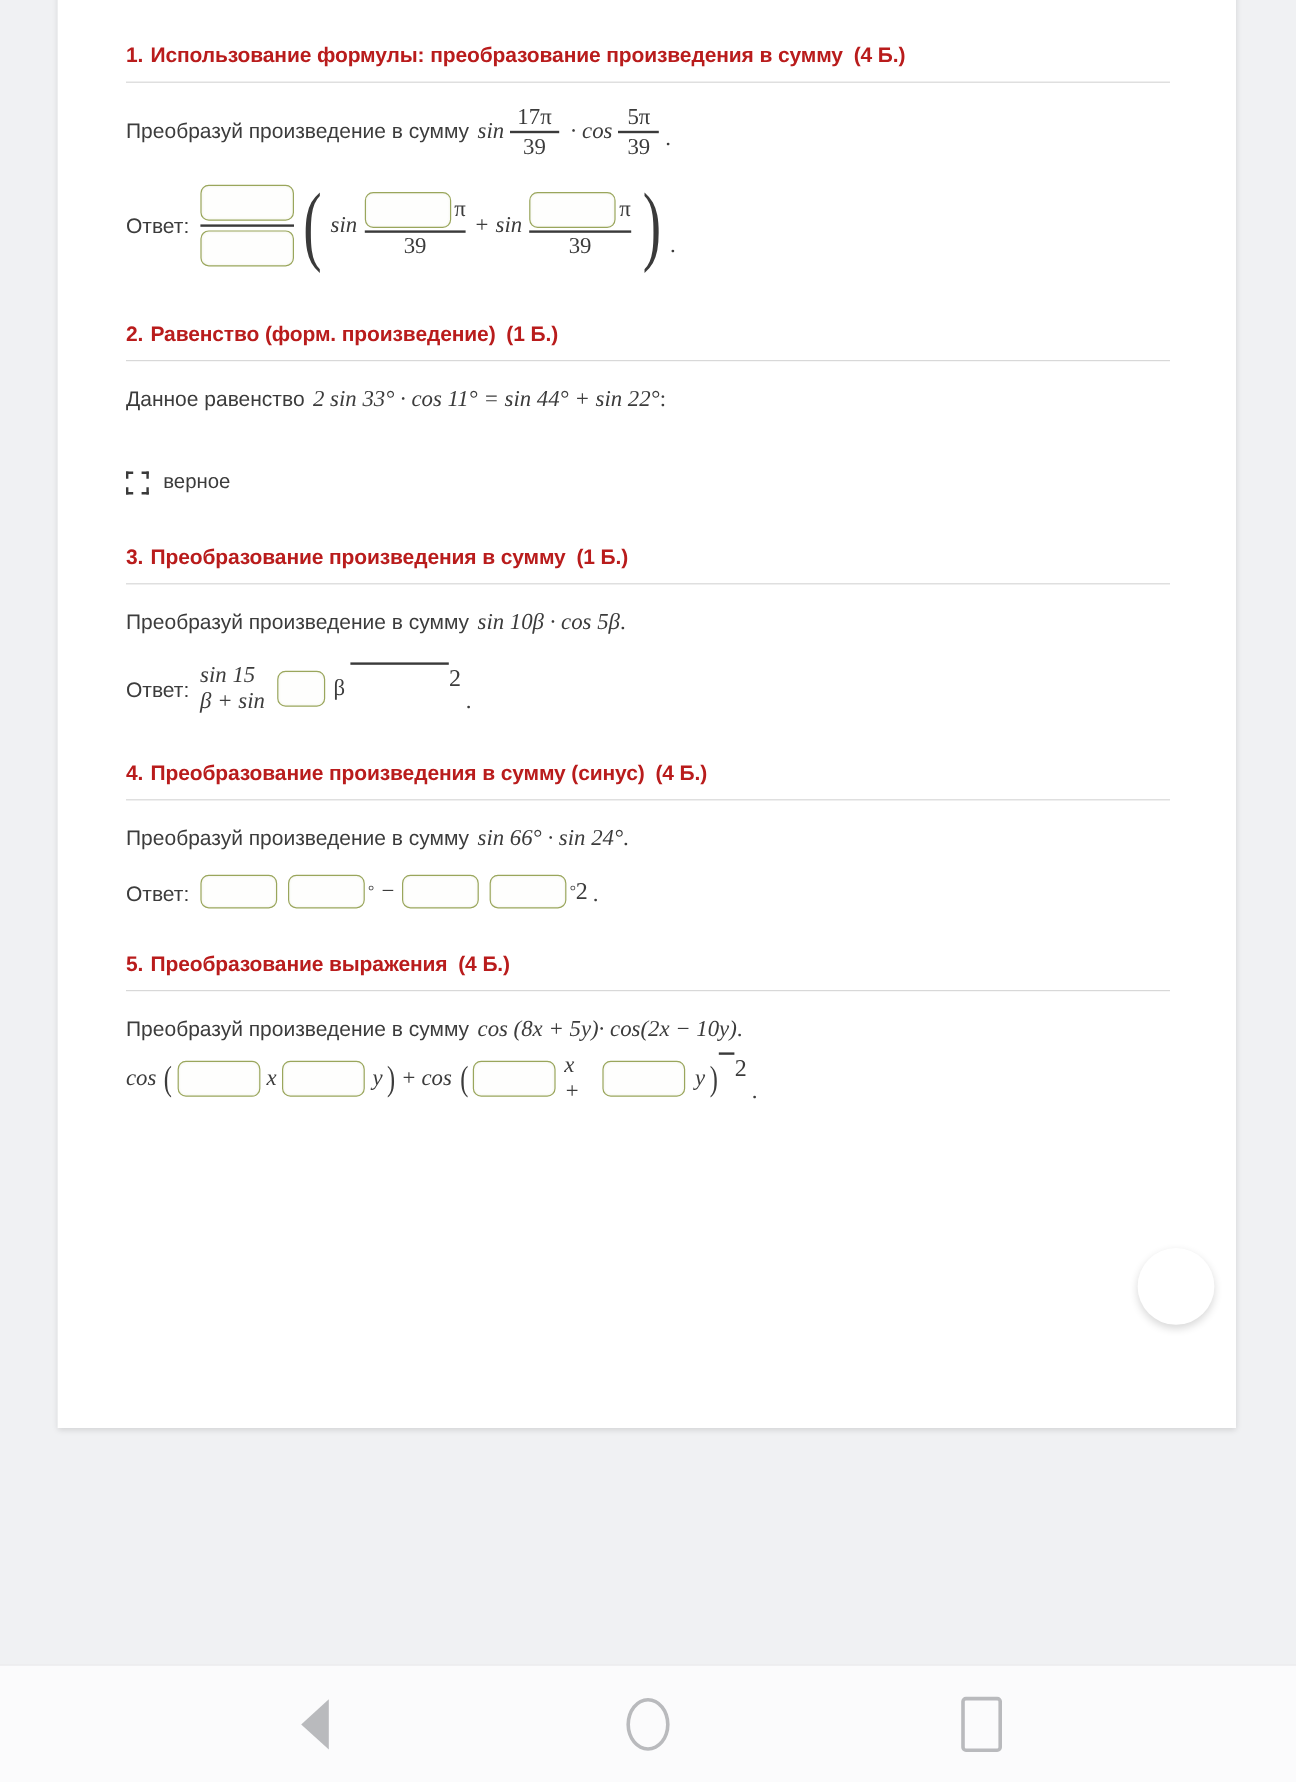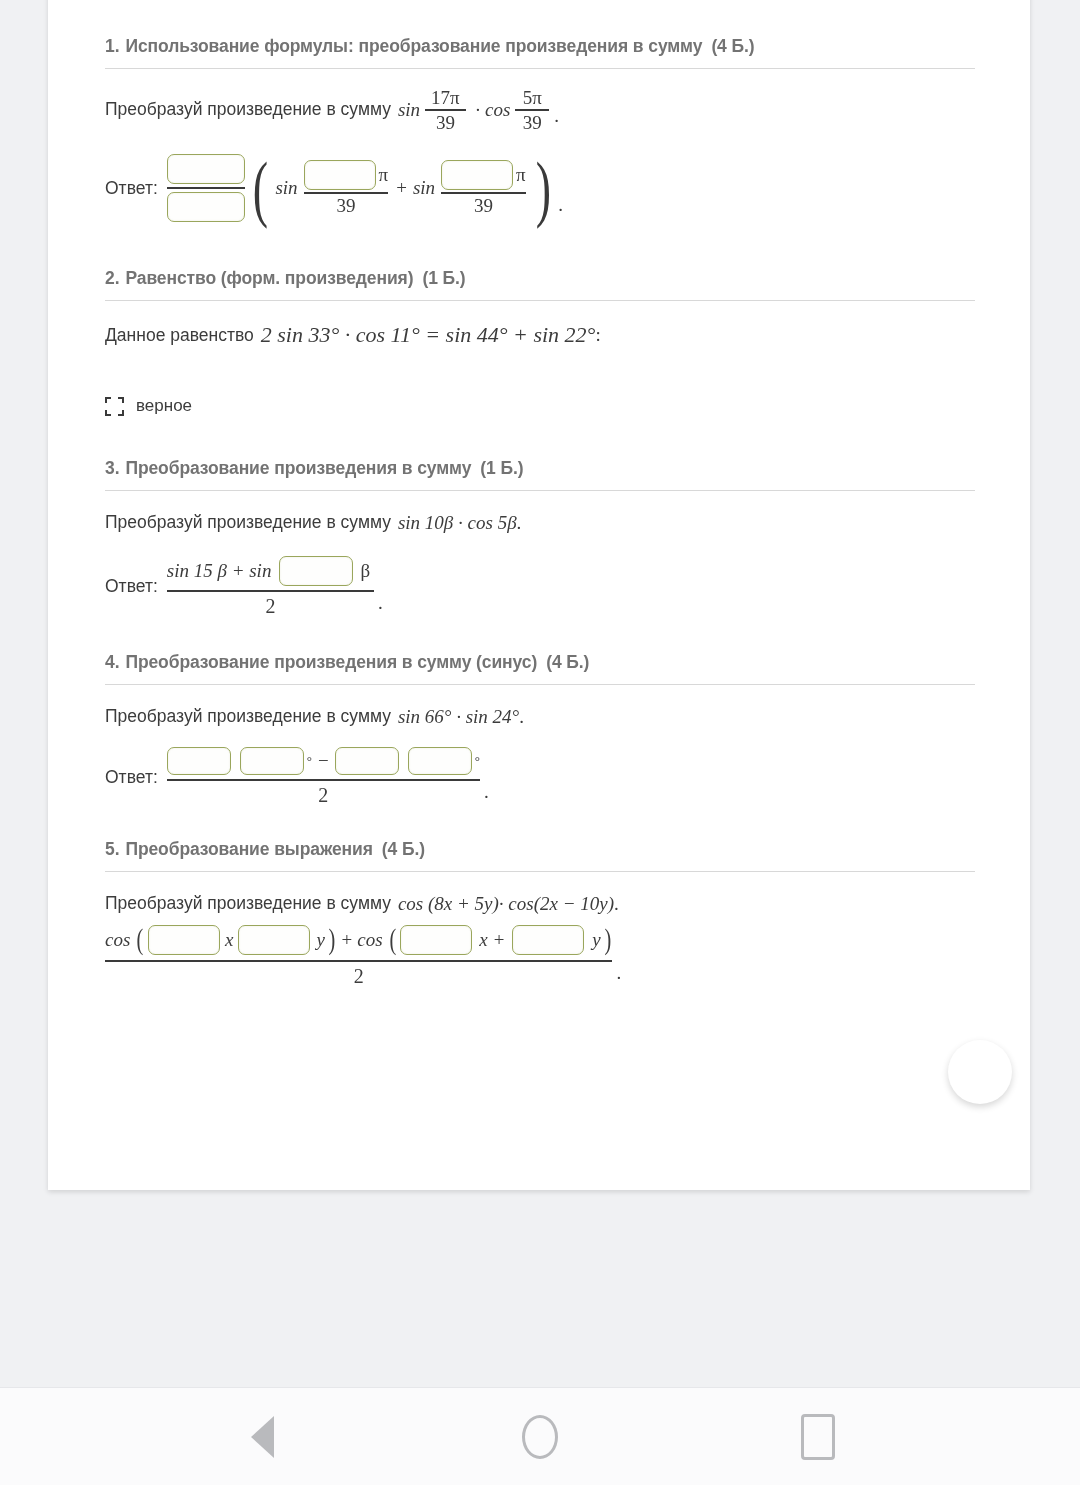--- a/index.html
+++ b/index.html
@@ -32,21 +32,21 @@
     left: 57px;
     top: 46px;
     width: 870px;
   }
 
   
   .task { position: relative; }
   .task-title {
     font-size: 17.5px;
     font-weight: bold;
-    color: #737373;
+    color: #b91c1c;
     letter-spacing: -0.1px;
     white-space: nowrap;
   }
   .task-title .num { margin-right: 6px; }
   .task-title .pts { margin-left: 9px; }
   .rule {
     height: 1px;
     background: #d8d8d8;
     margin: 11px 0 0 0;
     width: 870px;
@@ -130,21 +130,21 @@
     margin: 0 2px;
   }
   .boxfrac .top { display: flex; align-items: center; padding-bottom: 2px; }
   .boxfrac .bar { height: 1.7px; background: #3a3a3a; width: 100%; }
   .boxfrac .bot {
     font-family: "Liberation Serif", serif;
     font-size: 19px; padding-top: 1px;
   }
 
   
-  .overtwo { display: inline-flex; flex-direction: column; align-items: stretch; }
+  .overtwo { display: inline-flex; flex-direction: row; align-items: stretch; }
   .overtwo .top-line {
     display: flex; align-items: center; padding-bottom: 4px;
   }
   .overtwo .bar { height: 2px; background: #3a3a3a; width: 100%; }
   .overtwo .bot-line {
     text-align: center;
     font-family: "Liberation Serif", serif;
     font-size: 20px;
     padding-top: 3px;
   }
@@ -286,27 +286,27 @@
             <span class="bot">39</span>
           </span>
 
           <span class="bigparen">)</span>
           <span class="mn" style="font-size:19px;align-self:flex-end;padding-bottom:6px;">.</span>
         </div>
       </div>
 
       <div class="task" style="margin-top:46px;">
         <div class="task-title">
-          <span class="num">2.</span><span>Равенство (форм. произведения)</span><span class="pts">(1 Б.)</span>
+          <span class="num">2.</span><span>Равенство (форм. произведение)</span><span class="pts">(1 Б.)</span>
         </div>
         <div class="rule"></div>
 
         <div class="prompt">
           <span>Данное равенство</span>
-          <span class="mi" style="font-size:22px;margin-left:7px;">2 sin 33° · cos 11° = sin 44° + sin 22°</span>
+          <span class="mi" style="font-size:19px;margin-left:7px;">2 sin 33° · cos 11° = sin 44° + sin 22°</span>
           <span class="mn" style="font-size:19px;">:</span>
         </div>
 
         <div class="options">
           <div class="opt-row">
             <span class="checkbox"></span>
             <span>верное</span>
           </div>
         </div>
       </div>

